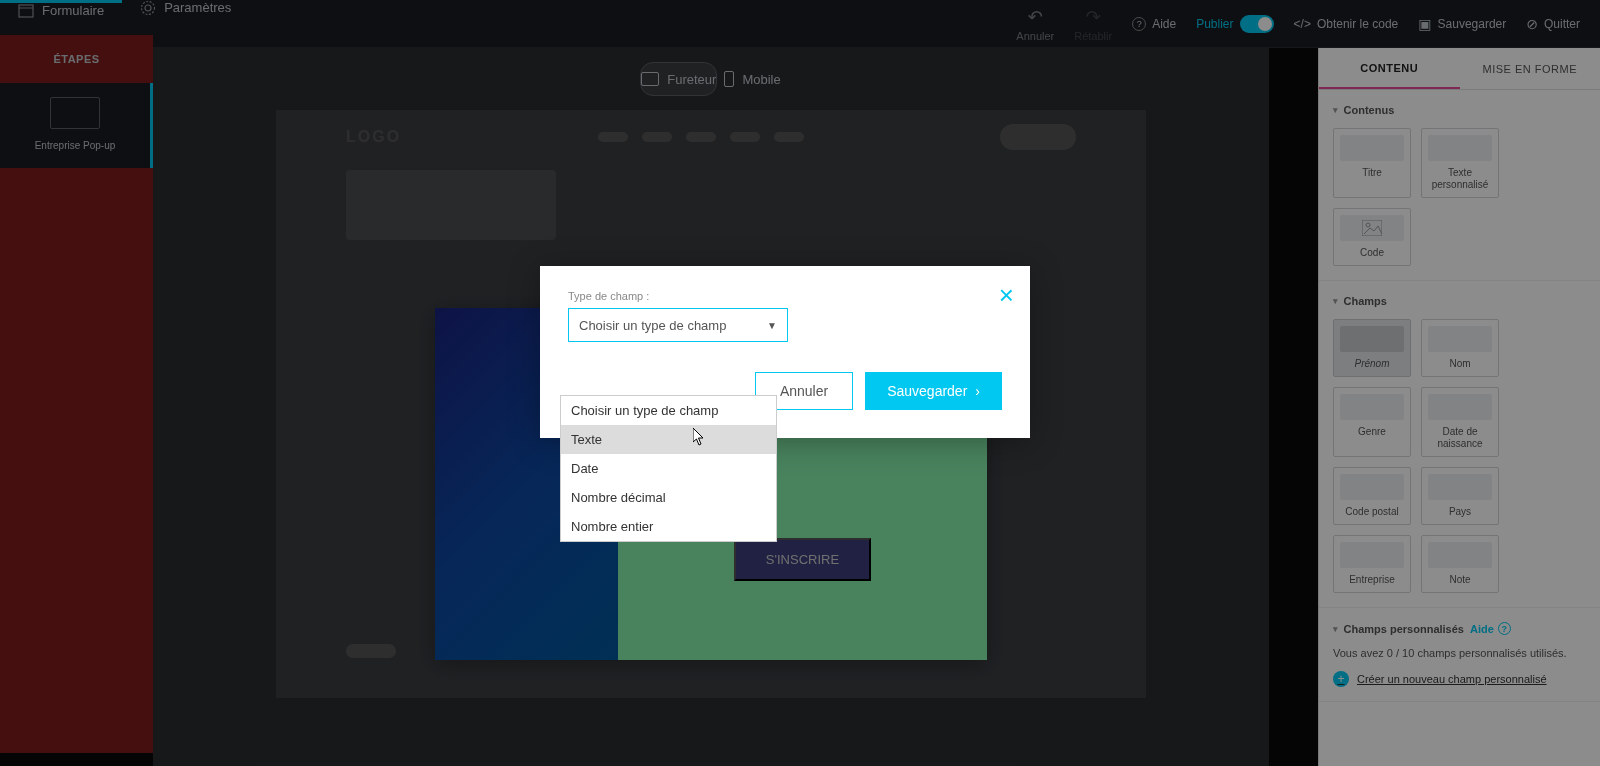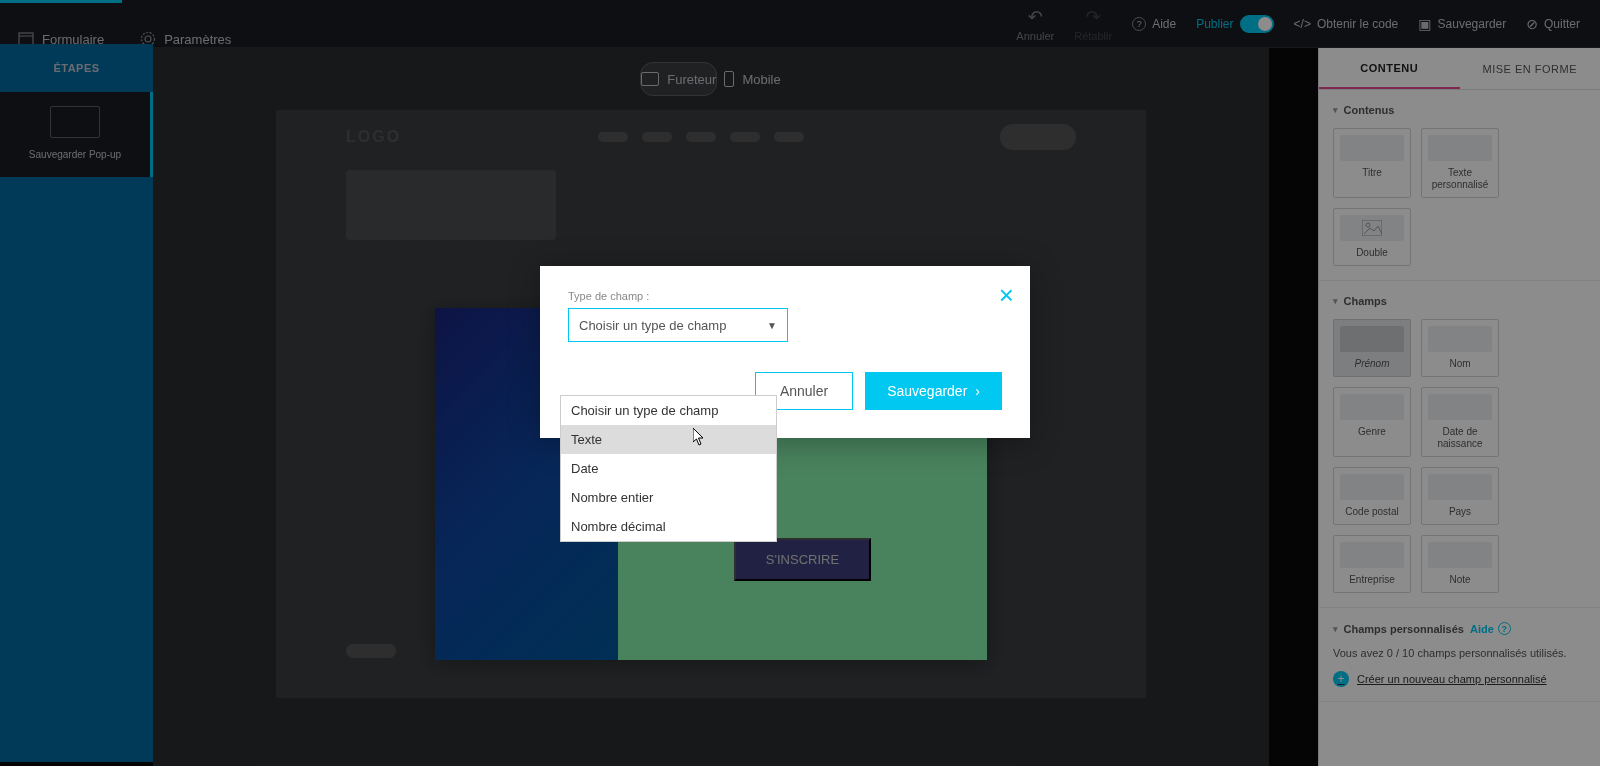--- a/index.html
+++ b/index.html
@@ -1,33 +1,33 @@
 <!DOCTYPE html>
 <html><head>
   <meta charset="utf-8">
   <style>
     * { box-sizing: border-box; margin: 0; padding: 0; font-family: Arial, Helvetica, sans-serif; }
     body { width: 1600px; height: 766px; background: #0a0a0a; position: relative; overflow: hidden; }
 
     
     .topbar { height: 48px; background: #1a1d21; display: flex; align-items: center; justify-content: space-between; border-bottom: 1px solid #2a2d31; }
     .topbar-left { display: flex; align-items: center; height: 100%; }
-    .top-tab { display: flex; align-items: flex-end; gap: 8px; padding: 0 18px; height: 100%; color: #c0c5cb; font-size: 13px; cursor: pointer; }
+    .top-tab { display: flex; align-items: flex-start; gap: 8px; padding: 0 18px; height: 100%; color: #c0c5cb; font-size: 13px; cursor: pointer; }
     .top-tab.active { border-top: 3px solid #00c8f0; }
     .top-tab .icon { width: 16px; height: 16px; opacity: 0.7; }
     .topbar-right { display: flex; align-items: center; gap: 20px; padding-right: 20px; }
     .top-action { display: flex; flex-direction: column; align-items: center; gap: 2px; color: #7a7f85; font-size: 11px; cursor: pointer; }
     .top-action-row { display: flex; align-items: center; gap: 6px; color: #c0c5cb; font-size: 12px; cursor: pointer; }
     .top-action-row.active { color: #00c8f0; }
     .top-action .arrow { font-size: 18px; color: #7a7f85; }
     .toggle { width: 34px; height: 18px; background: #00c8f0; border-radius: 9px; position: relative; }
     .toggle::after { content: ''; position: absolute; width: 14px; height: 14px; background: #fff; border-radius: 50%; top: 2px; right: 2px; }
 
     
-    .left-sidebar { position: absolute; left: 0; top: 44px; width: 153px; height: calc(100% - 48px); background: #0369a1; }
+    .left-sidebar { position: absolute; left: 0; top: 35px; width: 153px; height: calc(100% - 48px); background: #7f1d1d; }
     .etapes-header { text-align: center; color: #c0c5cb; font-size: 11px; font-weight: bold; padding: 18px 0; letter-spacing: 0.5px; }
     .etape-item { padding: 14px 8px 16px; text-align: center; cursor: pointer; border-right: 3px solid transparent; position: relative; background: #1a1d21; margin-bottom: 1px; }
     .etape-item.active { border-right-color: #00c8f0; }
     .etape-thumb { width: 50px; height: 32px; border: 1px solid #5a5f65; margin: 0 auto 10px; border-radius: 2px; }
     .etape-label { color: #c0c5cb; font-size: 10px; line-height: 1.3; }
     .etape-sublabel { color: #7a7f85; font-size: 9px; }
     .red-dot { position: absolute; left: 14px; top: 14px; width: 6px; height: 6px; background: #d9534f; border-radius: 50%; }
 
     
     .canvas-wrap { position: absolute; left: 153px; top: 48px; right: 331px; bottom: 0; background: #2a2d31; }
@@ -145,21 +145,21 @@
       <span style="font-size:14px;">⊘</span>
       <span>Quitter</span>
     </div>
   </div>
 </div>
 
 <div class="left-sidebar">
   <div class="etapes-header">ÉTAPES</div>
   <div class="etape-item active">
     <div class="etape-thumb"></div>
-    <div class="etape-label">Sauvegarder Pop-up</div>
+    <div class="etape-label">Entreprise Pop-up</div>
   </div>
 </div>
 
 <div class="canvas-wrap">
   <div class="device-tabs">
     <div class="device-tab active">
       <div class="device-ic"></div>
       <span>Fureteur</span>
     </div>
     <div class="device-tab">
@@ -224,21 +224,21 @@
           <div class="block-label">Texte personnalisé</div>
         </div>
       <div class="block-item">
           <div class="block-thumb" style="display:flex;align-items:center;justify-content:center;">
             <svg width="20" height="16" viewBox="0 0 20 16">
               <rect x="0" y="0" width="20" height="16" fill="none" stroke="#999"></rect>
               <circle cx="6" cy="5" r="2" fill="none" stroke="#999"></circle>
               <path d="M2 14 L8 8 L12 11 L16 6 L20 14" fill="none" stroke="#999"></path>
             </svg>
           </div>
-          <div class="block-label">Double</div>
+          <div class="block-label">Code</div>
         </div>
     </div>
   </div>
   <div class="panel-section">
     <div class="panel-section-title">Champs</div>
     <div class="block-grid">
       <div class="block-item disabled">
           <div class="block-thumb" style="background:#c6cace;"></div>
           <div class="block-label">Prénom</div>
         </div>
@@ -303,19 +303,19 @@
       <span>Sauvegarder</span>
       <span class="chev">›</span>
     </button>
   </div>
 </div>
 
 <div class="dropdown">
   <div class="dropdown-item">Choisir un type de champ</div>
   <div class="dropdown-item hover">Texte</div>
   <div class="dropdown-item">Date</div>
+  <div class="dropdown-item">Nombre décimal</div>
   <div class="dropdown-item">Nombre entier</div>
-  <div class="dropdown-item">Nombre décimal</div>
 </div>
 
 <svg class="cursor-arrow" style="left:693px;top:428px;" width="16" height="20" viewBox="0 0 16 20">
   <path d="M0 0 L0 14 L3.5 11 L6 17 L8 16 L5.5 10 L10 10 Z" fill="#fff" stroke="#000" stroke-width="1"></path>
 </svg>
 
 </body></html>

